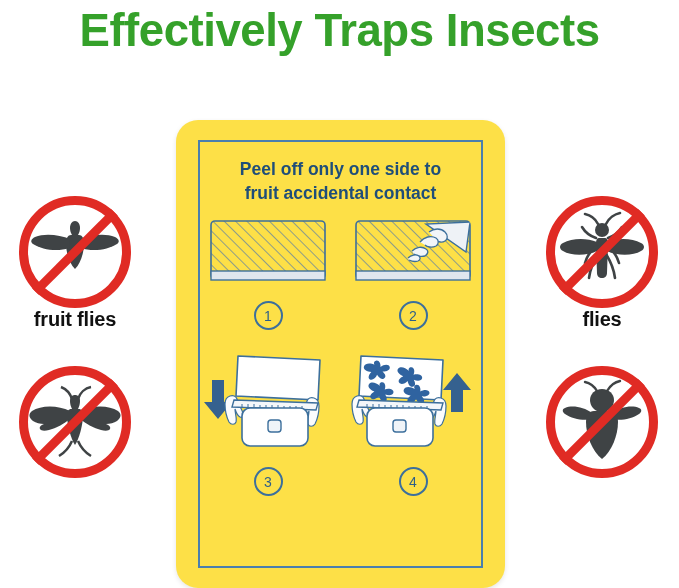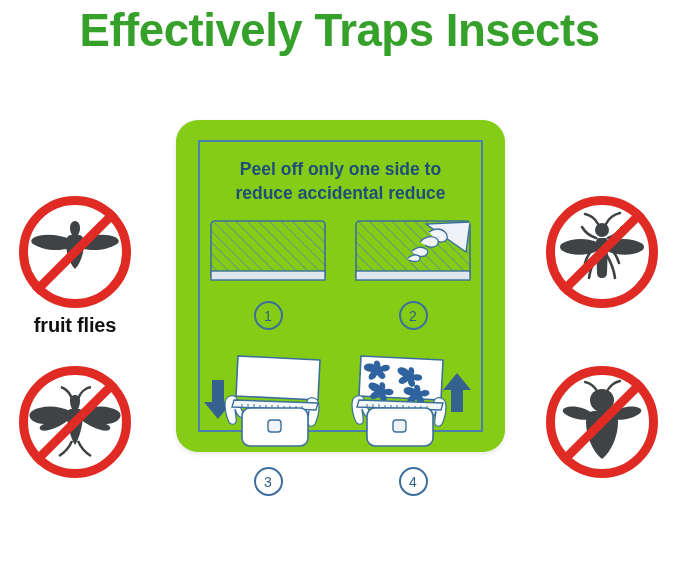--- a/index.html
+++ b/index.html
@@ -70,35 +70,34 @@
   .ban-art {
     position: absolute;
     inset: 0;
     display: flex;
     align-items: center;
     justify-content: center;
     z-index: 2;
   }
   .ban-art svg { display: block; }
   .badge-label {
-    margin-top: 6px;
     font-size: 20px;
     font-weight: bold;
     color: #111111;
     letter-spacing: -0.2px;
   }
 
   
   .card {
     position: absolute;
     left: 176px;
     top: 120px;
     width: 329px;
-    height: 332px;
-    background: #84cc16;
+    height: 468px;
+    background: #fde047;
     border-radius: 22px;
     box-shadow: 0 2px 5px rgba(0,0,0,0.10);
   }
   .card-frame {
     position: absolute;
     left: 22px;
     top: 20px;
     right: 22px;
     bottom: 20px;
     border: 2px solid #4a7fae;
@@ -211,20 +210,21 @@
             <path d="M46 46c-5 8-8 16-9 24"></path>
             <path d="M54 46c5 8 8 16 9 24"></path>
             <path d="M44 30c-6-2-11-6-14-11"></path>
             <path d="M56 30c6-2 11-6 14-11"></path>
           </g>
         </g>
       </svg>
     </div>
     <div class="ban-slash"></div>
   </div>
+  <div class="badge-label">flies</div>
 </div>
 
 <div class="badge badge-right badge-row2">
   <div class="ban">
     <div class="ban-ring"></div>
     <div class="ban-art">
       <svg width="92" height="86" viewBox="0 0 92 86">
         <g fill="#3f4345">
           <path d="M46 10c-7 0-12 5-12 11 0 5 3 9 7 11h10c4-2 7-6 7-11 0-6-5-11-12-11z"></path>
           <path d="M38 32h16c5 0 8 4 8 11 0 13-6 29-16 37-10-8-16-24-16-37 0-7 3-11 8-11z"></path>
@@ -239,21 +239,21 @@
     </div>
     <div class="ban-slash"></div>
   </div>
 </div>
 
 <div class="card">
   <div class="card-frame"></div>
 
   <div class="card-heading">
     <div>Peel off only one side to</div>
-    <div>reduce accidental reduce</div>
+    <div>fruit accidental contact</div>
   </div>
 
   <div class="steps">
 
     <div class="step-row">
 
       <div class="step">
         <svg class="step-art" width="118" height="76" viewBox="0 0 118 76">
           <defs>
             <pattern id="hatch1" width="8" height="8" patternUnits="userSpaceOnUse" patternTransform="rotate(-45)">

